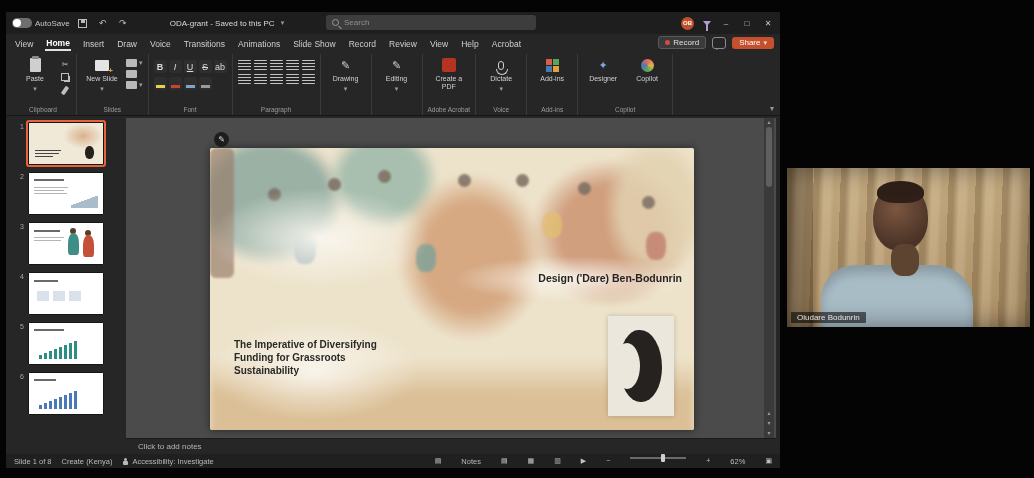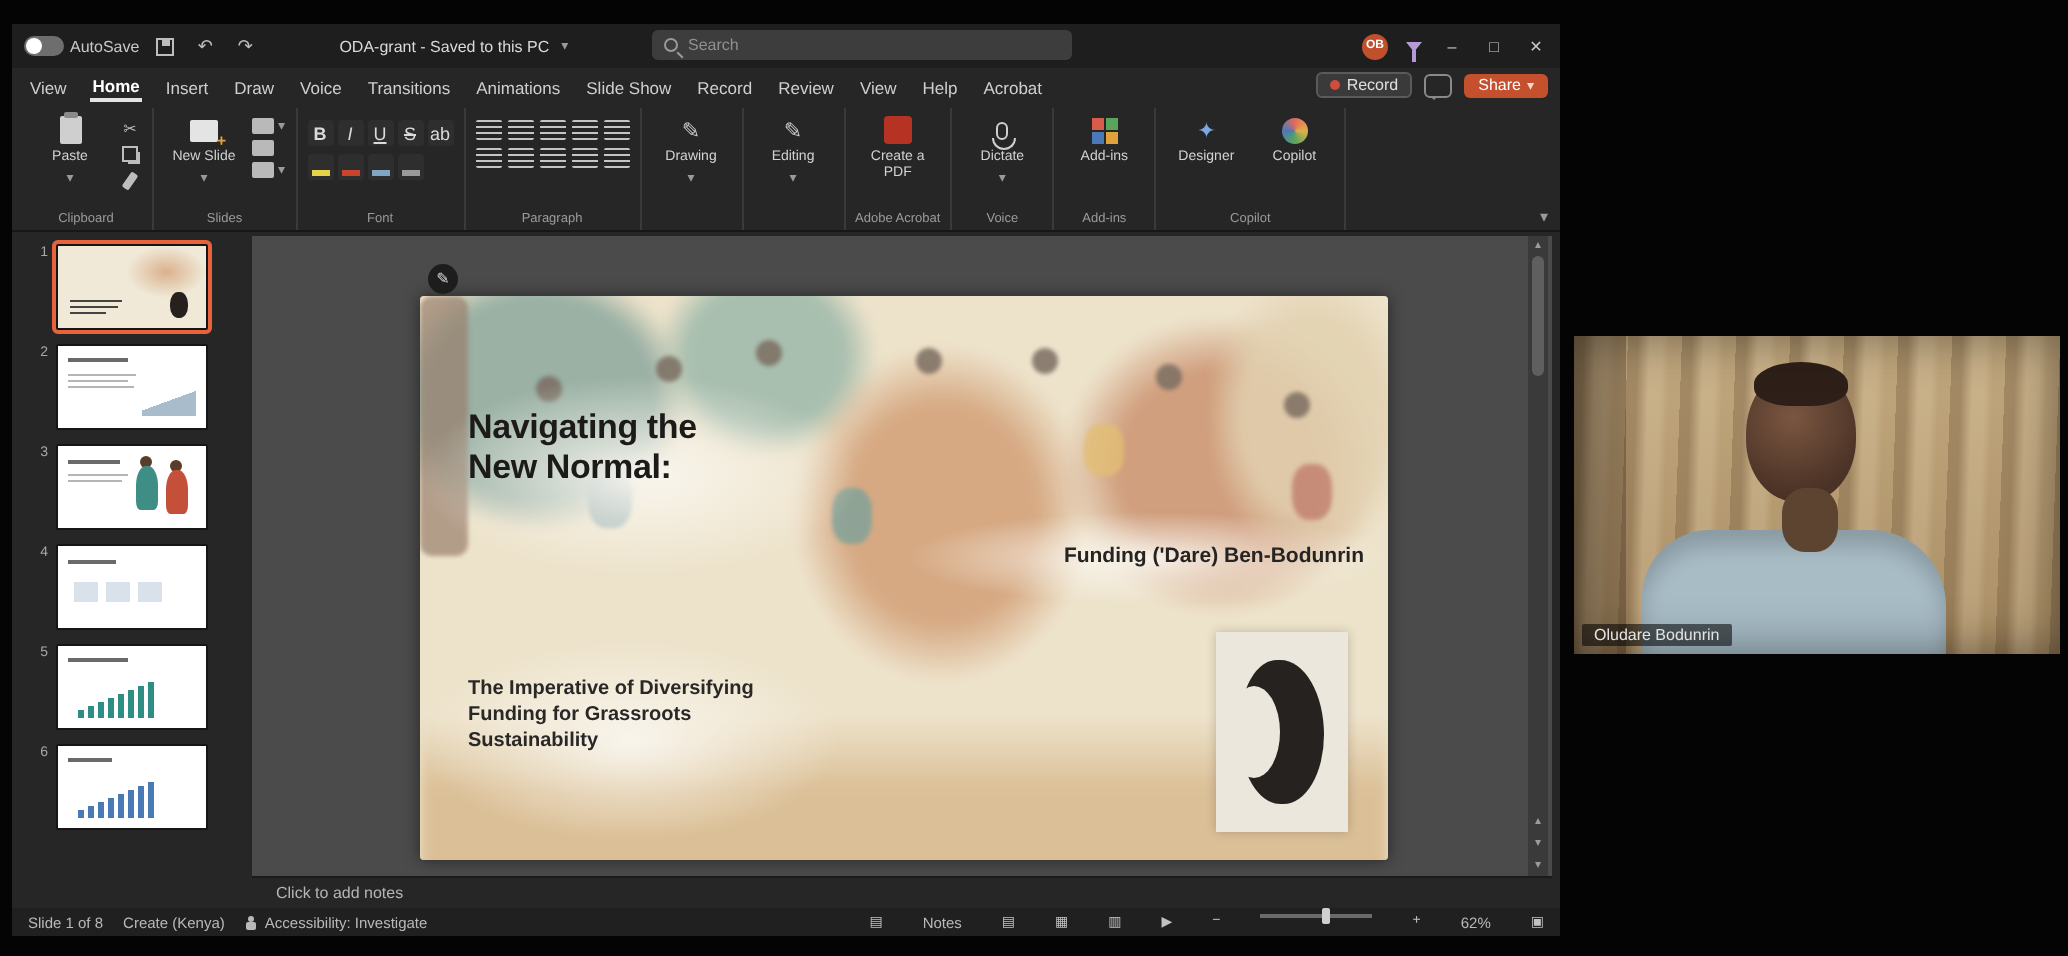--- a/index.html
+++ b/index.html
@@ -579,25 +579,21 @@
           <span class="ph ph7"></span>
         <span class="dab d1"></span>
           <span class="dab d2"></span>
           <span class="dab d3"></span>
           <span class="dab d4"></span>
         <div class="veil"></div>
         <div class="wash w1"></div>
           <div class="wash w2"></div>
           <div class="wash w3"></div>
 
-        <div class="s-title">
-          <div>Navigating the</div>
-          <div>New Normal:</div>
-        </div>
-        <div class="s-author">Funding ('Dare) Ben-Bodunrin</div>
+        <div class="s-author">Design ('Dare) Ben-Bodunrin</div>
         <div class="s-sub">The Imperative of Diversifying Funding for Grassroots Sustainability</div>
         <div class="s-logo">
           <span class="logo-head"></span>
         </div>
       </div>
 
       <div class="scrollbar">
         <span class="i-up"></span>
         <span class="sb-thumb"></span>
         <div class="sb-bottom">

